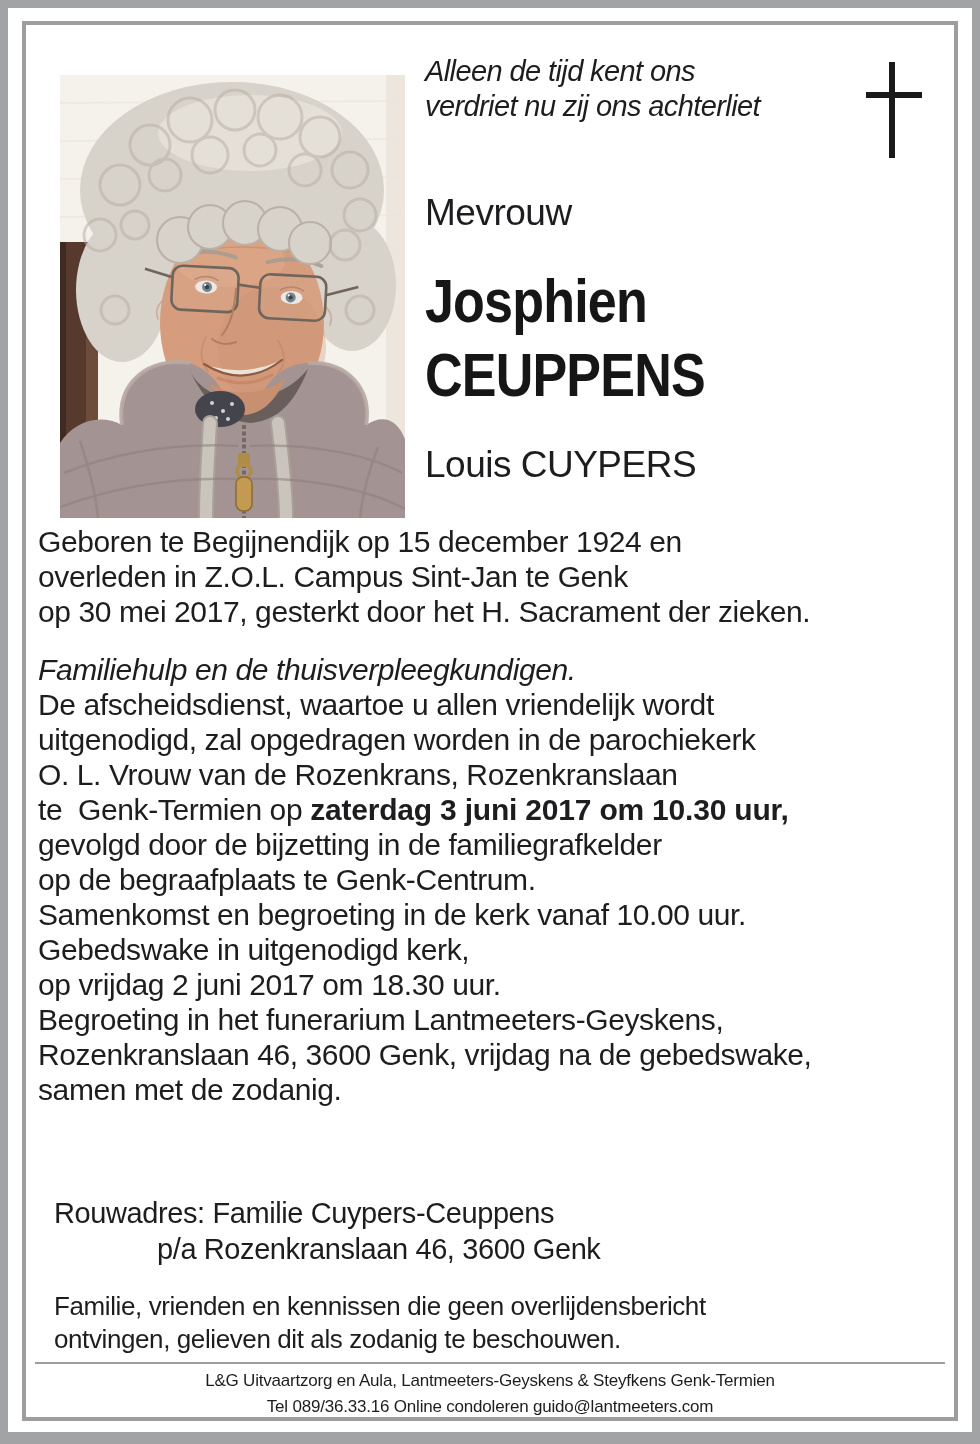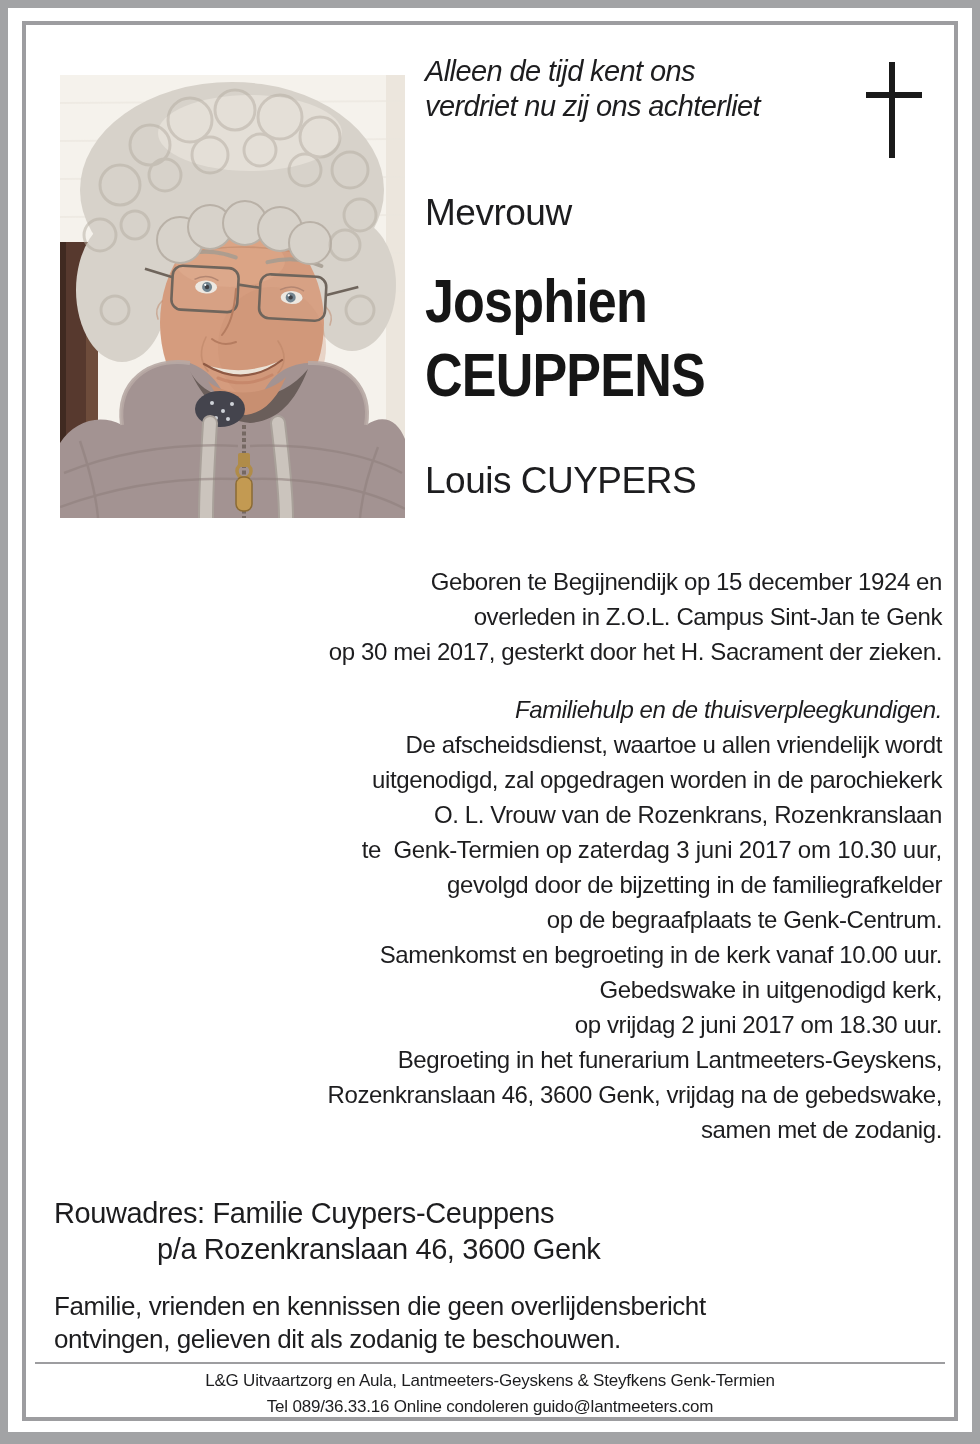--- a/index.html
+++ b/index.html
@@ -16,28 +16,28 @@
   .photo svg{display:block;}
 
   .quote{position:absolute;left:417px;top:46px;font-size:29px;line-height:35px;font-style:italic;letter-spacing:-0.6px;}
   .cross{position:absolute;left:858px;top:54px;width:56px;height:96px;}
   .cross .v{position:absolute;left:23px;top:0;width:6px;height:96px;background:#1a1a1a;}
   .cross .h{position:absolute;left:0;top:30px;width:56px;height:6px;background:#1a1a1a;}
 
   .salutation{position:absolute;left:417px;top:184px;font-size:37px;letter-spacing:-0.5px;}
   .name{position:absolute;left:417px;top:256px;font-size:62px;font-weight:bold;line-height:74px;
         letter-spacing:-1px;transform:scaleX(0.84);transform-origin:0 0;white-space:nowrap;color:#161616;}
-  .spouse{position:absolute;left:417px;top:452px;font-size:37px;letter-spacing:-0.5px;}
-
-  .main-text{position:absolute;left:30px;width:904px;top:556px;text-align:right;
-             font-size:24px;line-height:35px;letter-spacing:-0.4px;}
+  .spouse{position:absolute;left:417px;top:436px;font-size:37px;letter-spacing:-0.5px;}
+
+  .main-text{position:absolute;left:30px;width:904px;top:516px;text-align:left;
+             font-size:30px;line-height:35px;letter-spacing:-0.4px;}
   .main-text .para{margin:0 0 23px 0;}
   .italic{font-style:italic;}
   .prewrap{white-space:pre-wrap;}
-  .main-text strong{font-weight:normal;letter-spacing:-0.2px;}
+  .main-text strong{font-weight:bold;letter-spacing:-0.2px;}
 
   .address{position:absolute;left:46px;top:1187px;font-size:29px;line-height:36px;letter-spacing:-0.4px;}
   .address .indent{padding-left:103px;}
 
   .notice{position:absolute;left:46px;top:1282px;font-size:26px;line-height:33px;letter-spacing:-0.4px;}
 
   .footer-rule{position:absolute;left:27px;top:1354px;width:910px;height:2px;background:#9d9da0;}
   .footer{position:absolute;left:27px;width:910px;top:1360px;text-align:center;font-size:17px;line-height:26px;letter-spacing:-0.2px;}
 </style>
 </head>

